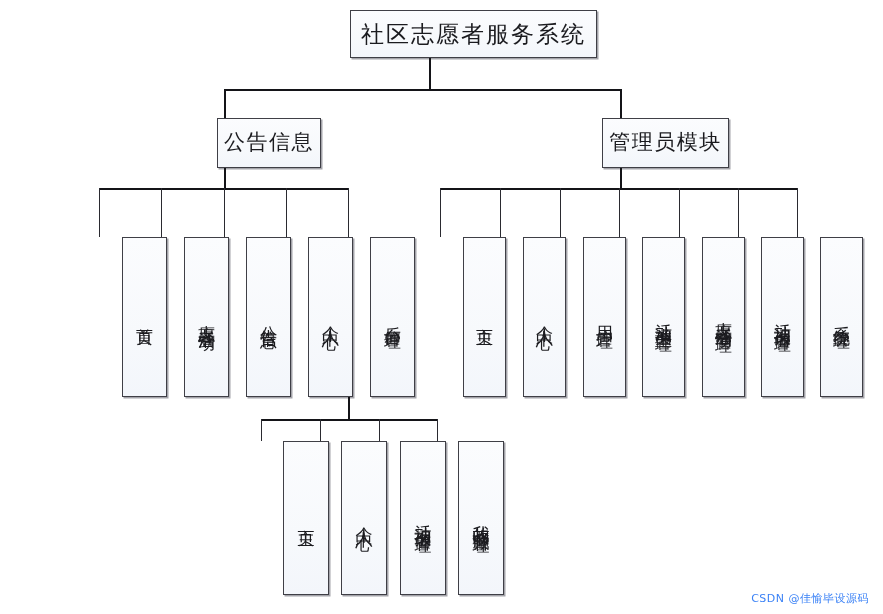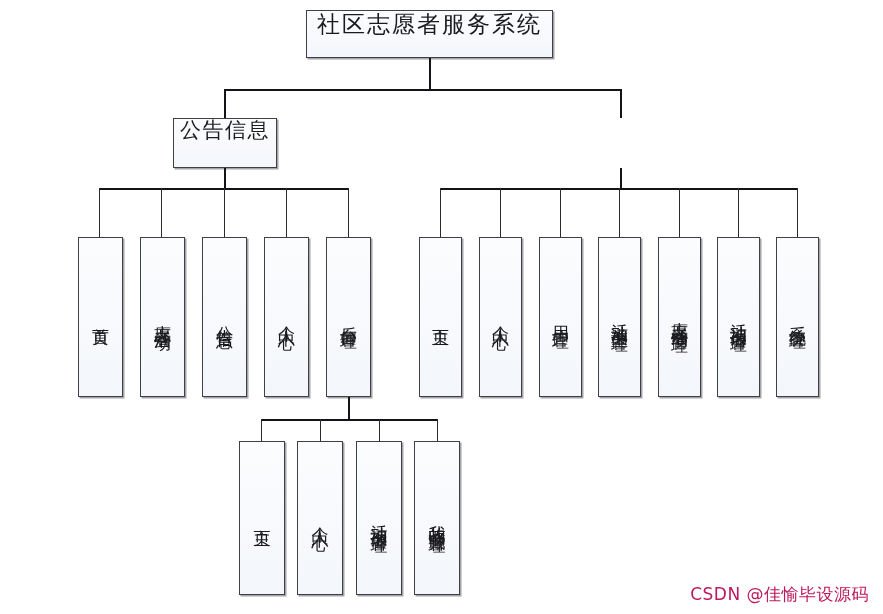--- a/index.html
+++ b/index.html
@@ -20,22 +20,24 @@
     background: #ffffff;
   }
   
   .node {
     position: absolute;
     box-sizing: border-box;
     border: 1px solid #3f3f46;
     background: linear-gradient(180deg, #fbfcfe 0%, #f7f9fc 60%, #f3f6fb 100%);
     box-shadow: 1.5px 1.5px 0 rgba(90,90,100,0.55);
     display: flex;
+    align-items: center;
     justify-content: center;
     color: #1b1b1f;
+    margin-left: 44px;
   }
   .node .label {
     display: block;
     text-align: center;
     line-height: 1.14;
     letter-spacing: 0.5px;
   }
   
   .node.h .label {
     writing-mode: horizontal-tb;
@@ -62,22 +64,22 @@
   }
   .line.v { width: 1px; }
   .line.h { height: 1px; }
   .line.thick.v { width: 2px; background: #141418; }
   .line.thick.h { height: 2px; background: #141418; }
   
   #watermark {
     position: absolute;
     right: 14px;
     bottom: 8px;
-    font-size: 17px;
-    color: #be185d;
+    font-size: 11px;
+    color: #3b82f6;
     letter-spacing: 0.5px;
     white-space: nowrap;
     font-family: "DejaVu Sans", "Liberation Sans", sans-serif;
     text-align: center;
   }
 </style>
 </head>
 <body>
 
 <div id="diagram">
@@ -90,20 +92,23 @@
 
   <div class="line h thick" style="left:224px; top:89px; width:398px; height:2px;"></div>
 
   <div class="line v thick" style="left:224px; top:89px; width:2px; height:29px;"></div>
   <div class="line v thick" style="left:620px; top:89px; width:2px; height:29px;"></div>
 
   <div class="node h" style="left:173px; top:118px; width:104px; height:50px;">
     <span class="label">公告信息</span>
   </div>
 
+  <div class="node h" style="left:558px; top:118px; width:127px; height:50px;">
+    <span class="label">管理员模块</span>
+  </div>
 
   <div class="line v thick" style="left:224px; top:168px; width:2px; height:21px;"></div>
   <div class="line h thick" style="left:99px; top:188px; width:250px; height:2px;"></div>
 
   <div class="line v" style="left:99px; top:188px; height:49px;"></div>
   <div class="line v" style="left:161px; top:188px; height:49px;"></div>
   <div class="line v" style="left:224px; top:188px; height:49px;"></div>
   <div class="line v" style="left:286px; top:188px; height:49px;"></div>
   <div class="line v" style="left:348px; top:188px; height:49px;"></div>
 

